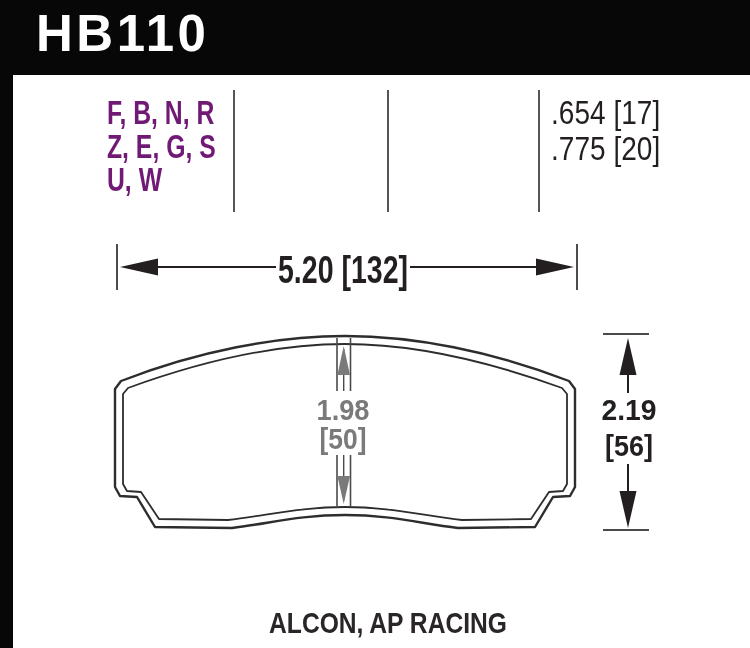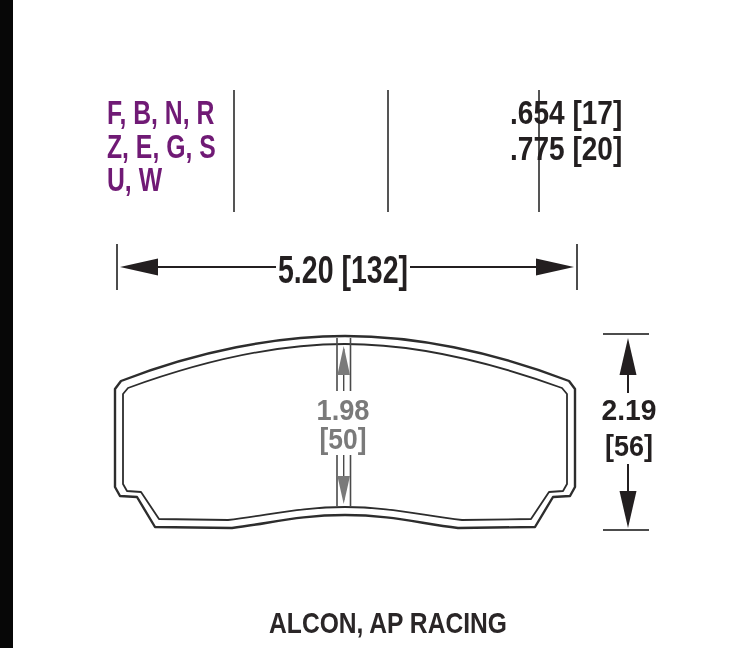--- a/index.html
+++ b/index.html
@@ -21,22 +21,22 @@
     font-size:51px;font-weight:bold;color:#ffffff;
     letter-spacing:3.5px;line-height:1.1;white-space:nowrap;
   }
   .compound-list{
     position:absolute;left:107px;top:96px;
     font-size:33px;font-weight:bold;color:#701a75;
     line-height:33.5px;white-space:nowrap;
   }
   .compound-line{transform:scaleX(0.75);transform-origin:left center;}
   .thickness-list{
-    position:absolute;left:510px;top:95px;
-    font-size:33px;font-weight:bold;color:#231f20;
+    position:absolute;left:551px;top:95px;
+    font-size:33px;font-weight:normal;color:#231f20;
     line-height:36px;white-space:nowrap;
   }
   .thickness-line{transform:scaleX(0.85);transform-origin:left center;}
   .col-divider{
     position:absolute;top:90px;height:122px;width:2px;background:#555555;
   }
   .divider-1{left:233px;}
   .divider-2{left:387px;}
   .divider-3{left:538px;}
   .drawing-svg{position:absolute;left:0;top:0;}
@@ -49,20 +49,23 @@
     transform:scaleX(0.82) translateX(-50%);
   }
 </style>
 </head>
 <body>
 
 <div class="page">
 
   <div class="left-bar"></div>
 
+  <div class="header-band">
+    <span class="part-number">HB110</span>
+  </div>
 
   <div class="spec-table">
     <div class="compound-list">
       <div class="compound-line">F, B, N, R</div>
       <div class="compound-line">Z, E, G, S</div>
       <div class="compound-line">U, W</div>
     </div>
     <div class="col-divider divider-1"></div>
     <div class="col-divider divider-2"></div>
     <div class="col-divider divider-3"></div>

